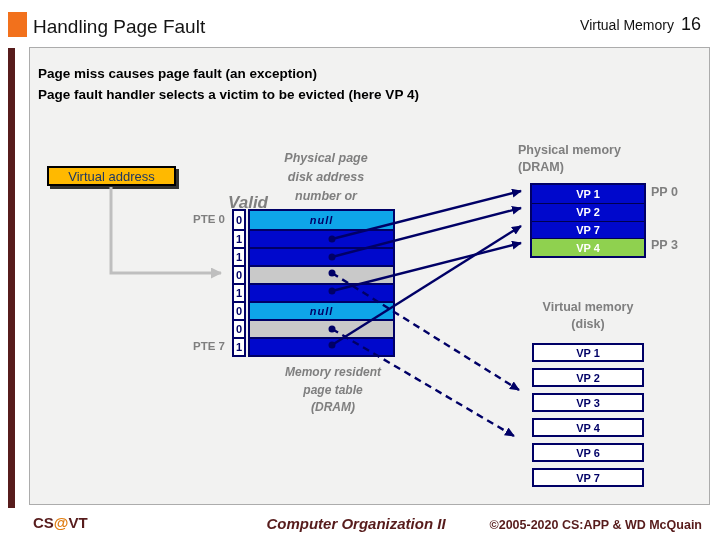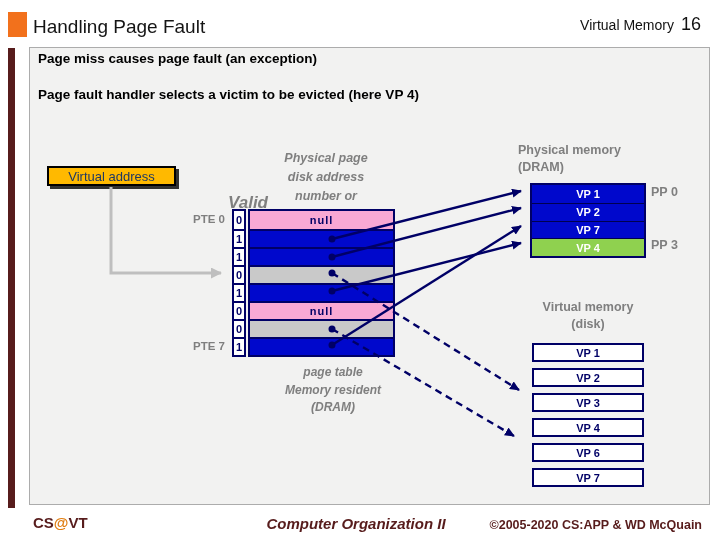--- a/index.html
+++ b/index.html
@@ -12,21 +12,21 @@
   .maroon-bar{left:8px;top:48px;width:7px;height:460px;background:#571C1C;}
   .content-box{left:29px;top:47px;width:681px;height:458px;background:#F2F2F1;
                border:1px solid #ACACAC;box-sizing:border-box;}
 
   .page-title{left:33px;top:16px;font-size:19px;color:#141414;}
   .header-right{right:11px;top:14px;display:flex;align-items:baseline;gap:7px;color:#111;}
   .hr-topic{font-size:14px;}
   .hr-num{font-size:18px;}
 
   .bullet{left:38px;font-size:13.5px;font-weight:bold;color:#000;}
-  .bullet-1{top:51px;}
+  .bullet-1{top:66px;}
   .bullet-2{top:87px;text-align:center;}
 
   
   .va-box{left:47px;top:166px;width:129px;height:20px;background:#FFB900;
           border:2px solid #000;box-shadow:3px 3px 0 rgba(0,0,0,.8);box-sizing:border-box;
           display:flex;align-items:center;justify-content:center;
           font-size:13px;color:#1F3864;}
 
   
   .hand{color:#7F7F7F;font-weight:600;}
@@ -45,21 +45,21 @@
   .pt-valid{left:232px;top:209px;width:14px;height:148px;border:2px solid #000066;
             box-sizing:border-box;background:#fff;display:grid;grid-template-rows:repeat(8,1fr);}
   .pt-vcell{display:flex;align-items:center;justify-content:center;
             font-size:11px;font-weight:bold;color:#000066;border-top:2px solid #000066;}
   .pt-valid .pt-vcell:first-child{border-top:none;}
   .pt-data{left:248px;top:209px;width:147px;height:148px;border:2px solid #000066;
            box-sizing:border-box;display:grid;grid-template-rows:repeat(8,1fr);}
   .pt-row{display:flex;align-items:center;justify-content:center;border-top:2px solid #000066;
           font-size:11px;font-weight:bold;color:#000066;letter-spacing:1px;}
   .pt-data .pt-row:first-child{border-top:none;}
-  .st-none{background:#f9a8d4;}
+  .st-none{background:#0ea5e9;font-style:italic;}
   .st-dram{background:#0008CC;}
   .st-disk{background:#C9C9C9;}
 
   
   .dram-box{left:530px;top:183px;width:112px;height:71px;border:2px solid #000066;
             box-sizing:content-box;display:grid;grid-template-rows:repeat(4,1fr);}
   .dram-row{background:#0008CC;border-top:1.5px solid #000050;display:flex;align-items:center;
             justify-content:center;color:#fff;font-weight:bold;font-size:11px;}
   .dram-box .dram-row:first-child{border-top:none;}
   .dram-row.hl{background:#8FD14F;}
@@ -139,22 +139,22 @@
       </div>
     <div class="pt-row st-disk">
         <span></span>
       </div>
     <div class="pt-row st-dram">
         <span></span>
       </div>
   </div>
 
   <div class="abs hand-i pt-caption">
+    <div>Memory resident</div>
     <div>page table</div>
-    <div>Memory resident</div>
     <div>(DRAM)</div>
   </div>
 
   <div class="abs hand dram-hdr">
     <div>Physical memory</div>
     <div>(DRAM)</div>
   </div>
   <div class="abs dram-box">
     <div class="dram-row">VP 1</div>
     <div class="dram-row">VP 2</div>

